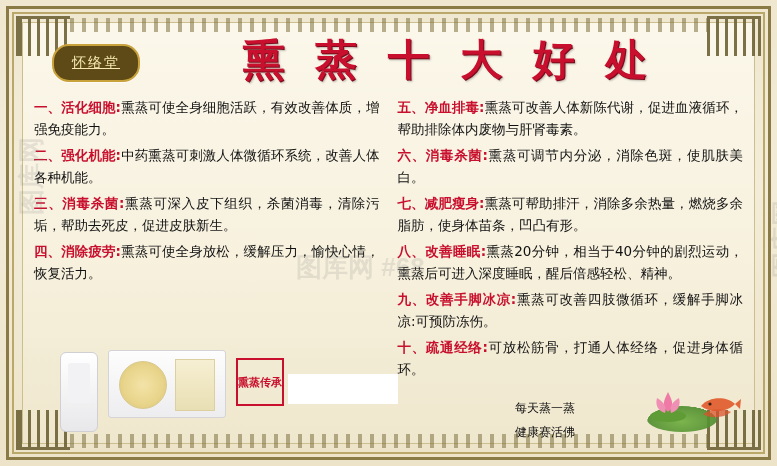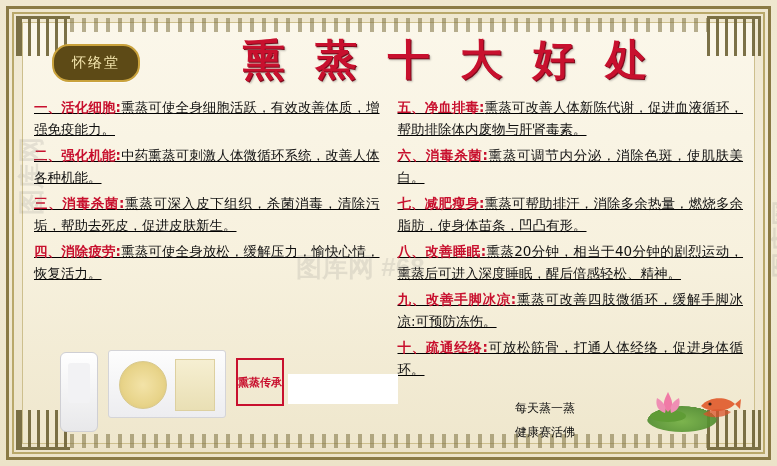--- a/index.html
+++ b/index.html
@@ -57,35 +57,36 @@
   
   .logo{
     position:absolute;left:52px;top:44px;width:84px;height:34px;
     background:#5d4a16;
     border:2px solid #c9a23c;
     border-radius:17px;
     color:#f6e8b0;
     font-size:14px;letter-spacing:2px;
     display:flex;align-items:center;justify-content:center;
     box-shadow:0 1px 0 #fff8;
+    text-decoration:underline;
   }
   .title{
     position:absolute;left:180px;top:32px;width:540px;
     text-align:center;
     font-family:Liberation Serif, serif;
     font-weight:bold;
     font-size:42px;
     letter-spacing:10px;
     color:#c8102e;
     text-shadow:1px 1px 0 #7c0b1c, 2px 2px 2px rgba(0,0,0,.25);
   }
 
   .columns{
     position:absolute;left:34px;top:96px;right:34px;
-    display:flex;gap:18px;text-decoration:underline;
+    display:flex;gap:18px;
   }
   .col{width:352px;}
   .item{
     font-size:13.5px;
     line-height:22px;
     color:#1a1a1a;
     margin-bottom:4px;
     text-align:justify;
     font-family:"DejaVu Sans", sans-serif;
   }

